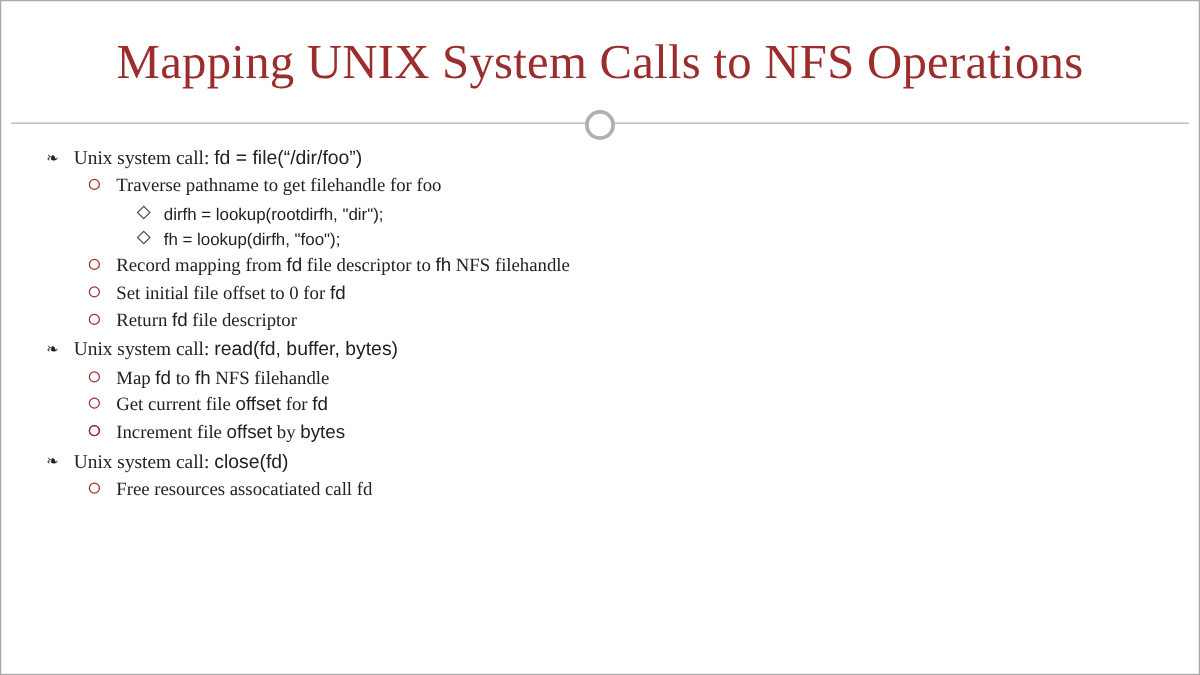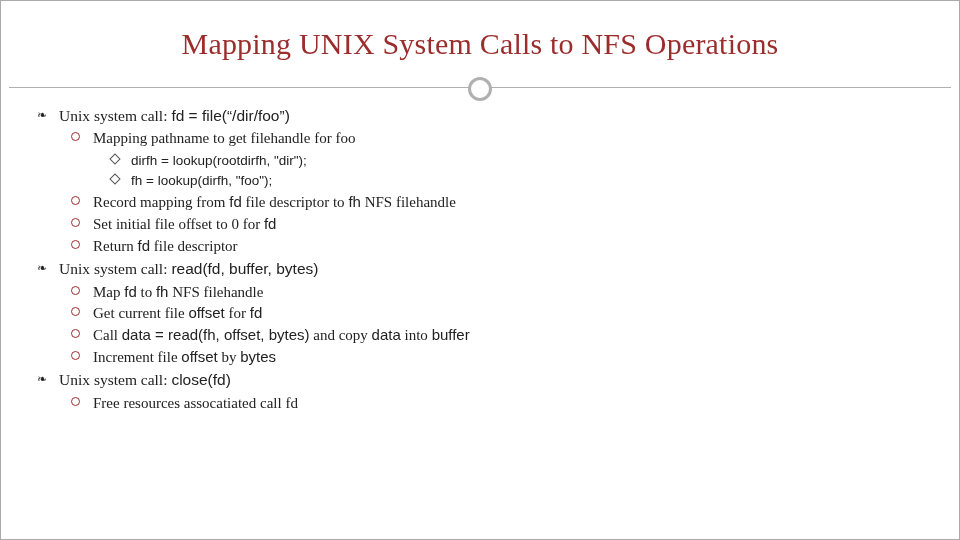--- a/index.html
+++ b/index.html
@@ -9,21 +9,21 @@
     color: #222;
     position: relative;
     border: 1px solid #aaa;
   }
   .frame {
     position: absolute;
     top: 8px; left: 8px; right: 8px; bottom: 8px;
   }
   .title {
     font-family: Georgia, serif;
-    font-size: 30px;
+    font-size: 39px;
     font-weight: 400;
     color: #9b2d2d;
     text-align: center;
     padding-top: 18px;
     padding-bottom: 14px;
     letter-spacing: 0.2px;
   }
   .hr-wrap {
     position: relative;
     height: 28px;
@@ -92,40 +92,40 @@
 
   <div class="content">
     <ul class="l1">
 
       <li>
         <span class="l1-head">
           <span>Unix system call: </span><span class="sans">fd = file(“/dir/foo”)</span>
         </span>
         <ul class="l2">
           <li><span class="l2-bullet"></span>
-            <span>Mapping pathname to get filehandle for foo</span>
+            <span>Traverse pathname to get filehandle for foo</span>
             <ul class="l3">
               <li><span class="l3-bullet"></span><span>dirfh = lookup(rootdirfh, "dir");</span></li>
               <li><span class="l3-bullet"></span><span>fh = lookup(dirfh, "foo");</span></li>
             </ul>
           </li>
           <li><span class="l2-bullet"></span><span>Record mapping from <span class="sans">fd</span> file descriptor to <span class="sans">fh</span> NFS filehandle</span></li>
           <li><span class="l2-bullet"></span><span>Set initial file offset to 0 for <span class="sans">fd</span></span></li>
           <li><span class="l2-bullet"></span><span>Return <span class="sans">fd</span> file descriptor</span></li>
         </ul>
       </li>
 
       <li>
         <span class="l1-head">
           <span>Unix system call: </span><span class="sans">read(fd, buffer, bytes)</span>
         </span>
         <ul class="l2">
           <li><span class="l2-bullet"></span><span>Map <span class="sans">fd</span> to <span class="sans">fh</span> NFS filehandle</span></li>
           <li><span class="l2-bullet"></span><span>Get current file <span class="sans">offset</span> for <span class="sans">fd</span></span></li>
-          <li><span class="l2-bullet"></span><span>Call <span class="sans">data = read(fh, offset, bytes)</span> and copy <span class="sans">data</span> into <span class="sans">buffer</span></span></li>
+          <li><span class="l2-bullet"></span></li>
           <li><span class="l2-bullet"></span><span>Increment file <span class="sans">offset</span> by <span class="sans">bytes</span></span></li>
         </ul>
       </li>
 
       <li>
         <span class="l1-head">
           <span>Unix system call: </span><span class="sans">close(fd)</span>
         </span>
         <ul class="l2">
           <li><span class="l2-bullet"></span><span>Free resources assocatiated call fd</span></li>

